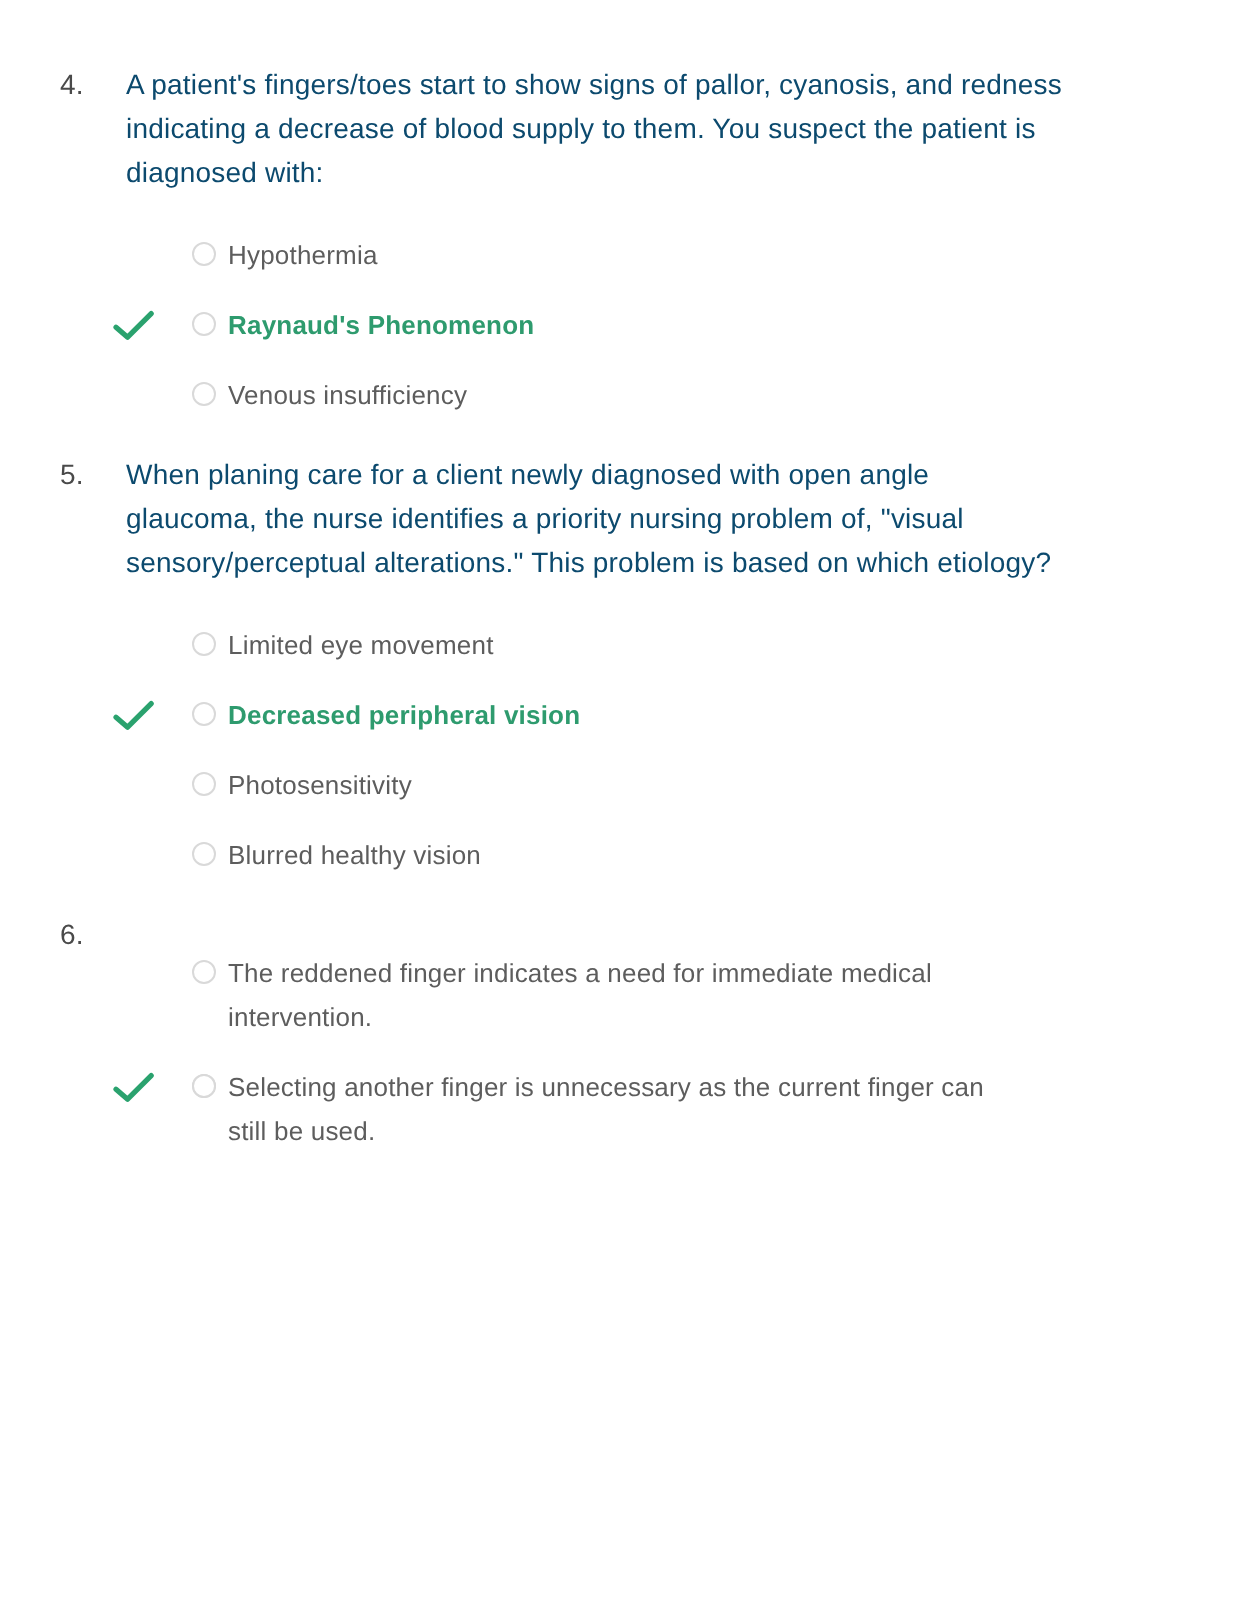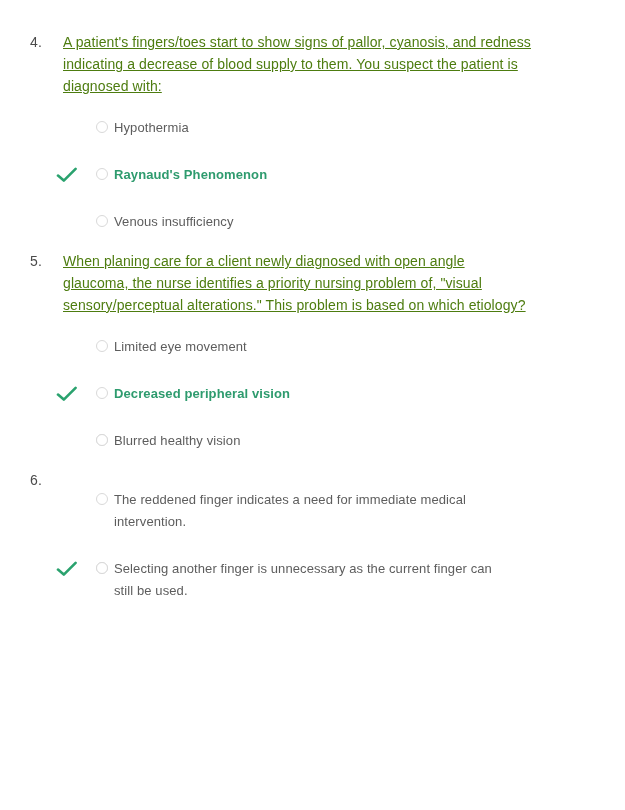--- a/index.html
+++ b/index.html
@@ -24,36 +24,35 @@
     flex-shrink: 0;
     font-size: 14px;
     line-height: 22px;
     color: #4a4a4a;
     letter-spacing: 0.1px;
   }
   .q-body { flex: 1; }
   .q-text {
     font-size: 14px;
     line-height: 22px;
-    color: #4d7c0f;
+    color: #0c4a6e;
     letter-spacing: 0.1px;
     max-width: 532px;
     white-space: pre-line;
-    text-decoration: underline;
   }
   .options { margin-top: 20px; }
   .option {
     position: relative;
     padding-left: 51px;
     font-size: 13px;
     line-height: 22px;
     color: #5d5d5d;
     letter-spacing: 0.1px;
   }
-  .option + .option { margin-top: 25px; }
+  .option + .option { margin-top: 13px; }
   .option .check {
     display: none;
     position: absolute;
     left: -7px;
     top: 3px;
     width: 22px;
     height: 16px;
   }
   .option.correct .check { display: block; }
   .option .radio {
@@ -134,20 +133,21 @@
         <path d="M2 8.6 L7.8 13.6 L19.6 1.8" fill="none" stroke="#2aa26e" stroke-width="2.6" stroke-linecap="round" stroke-linejoin="round"></path>
       </svg>
     </span>
     <span class="radio"></span>
     <span class="opt-label">Decreased peripheral vision</span>
   </div>
 
   <div class="option">
     
     <span class="radio"></span>
+    <span class="opt-label">Photosensitivity</span>
   </div>
 
   <div class="option">
     
     <span class="radio"></span>
     <span class="opt-label">Blurred healthy vision</span>
   </div>
 </div>
     </div>
   </div>

